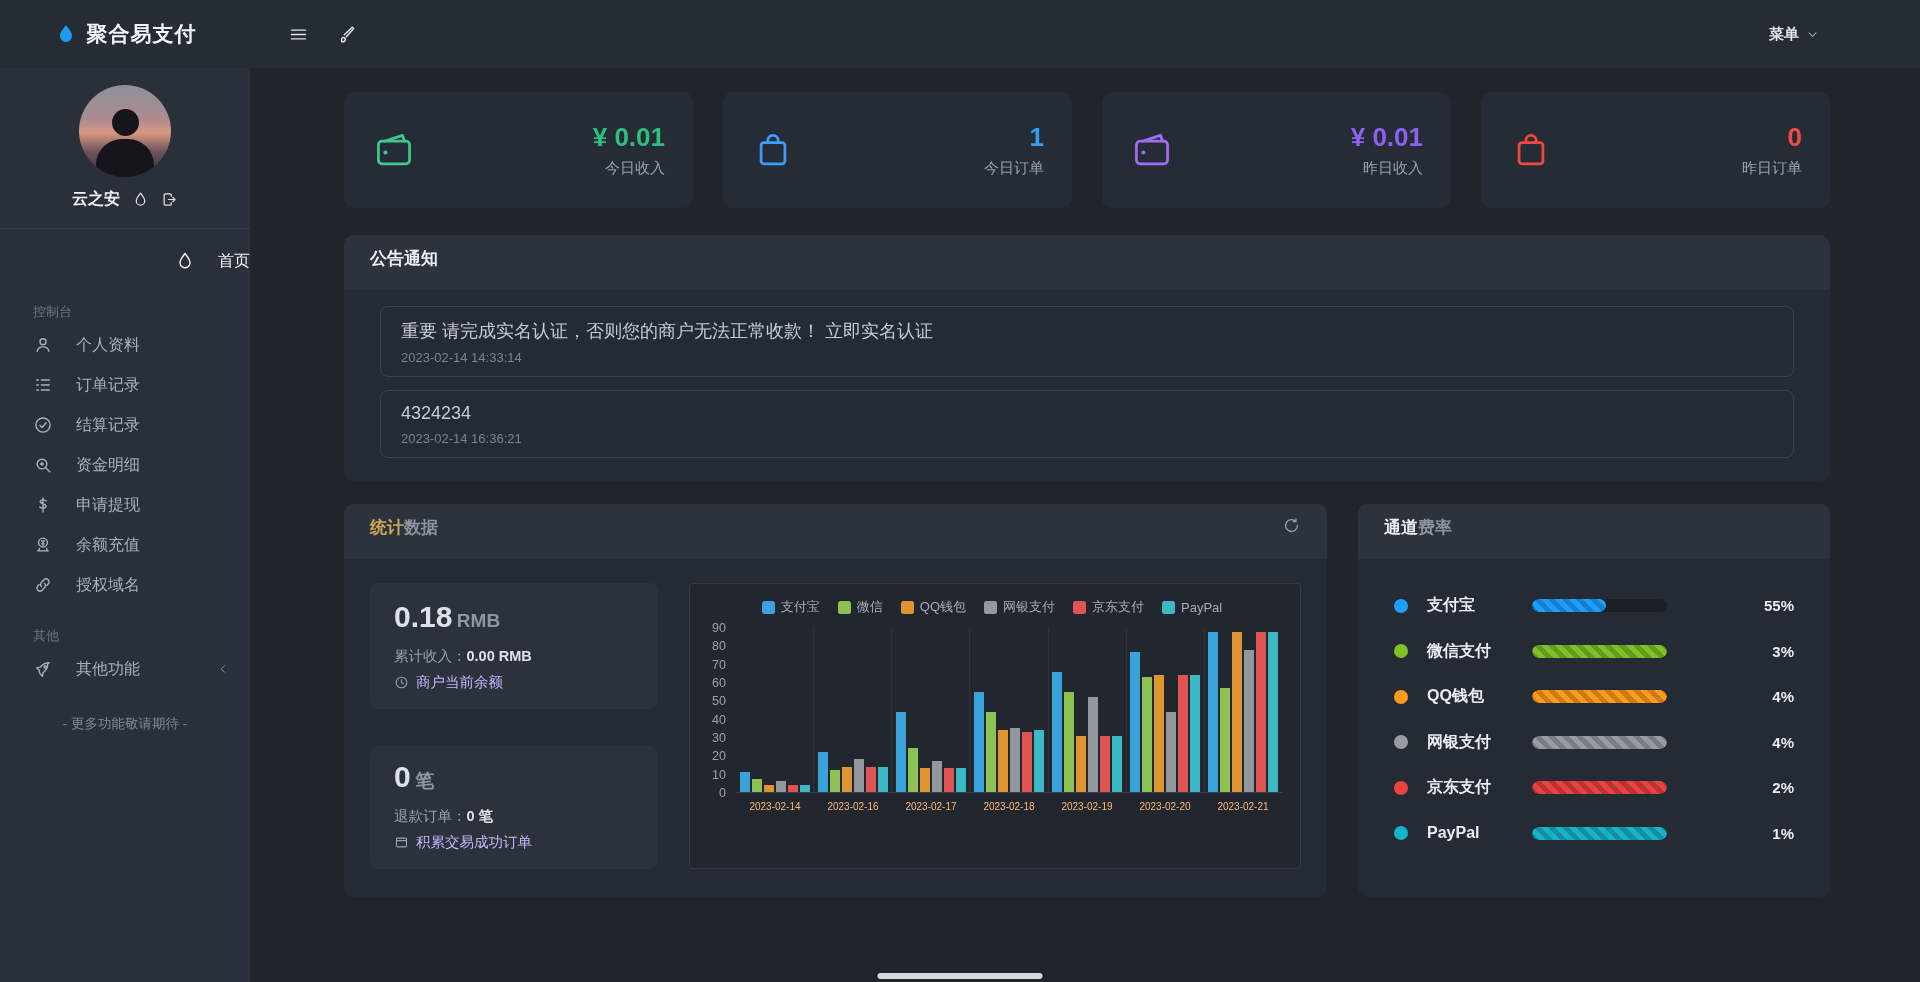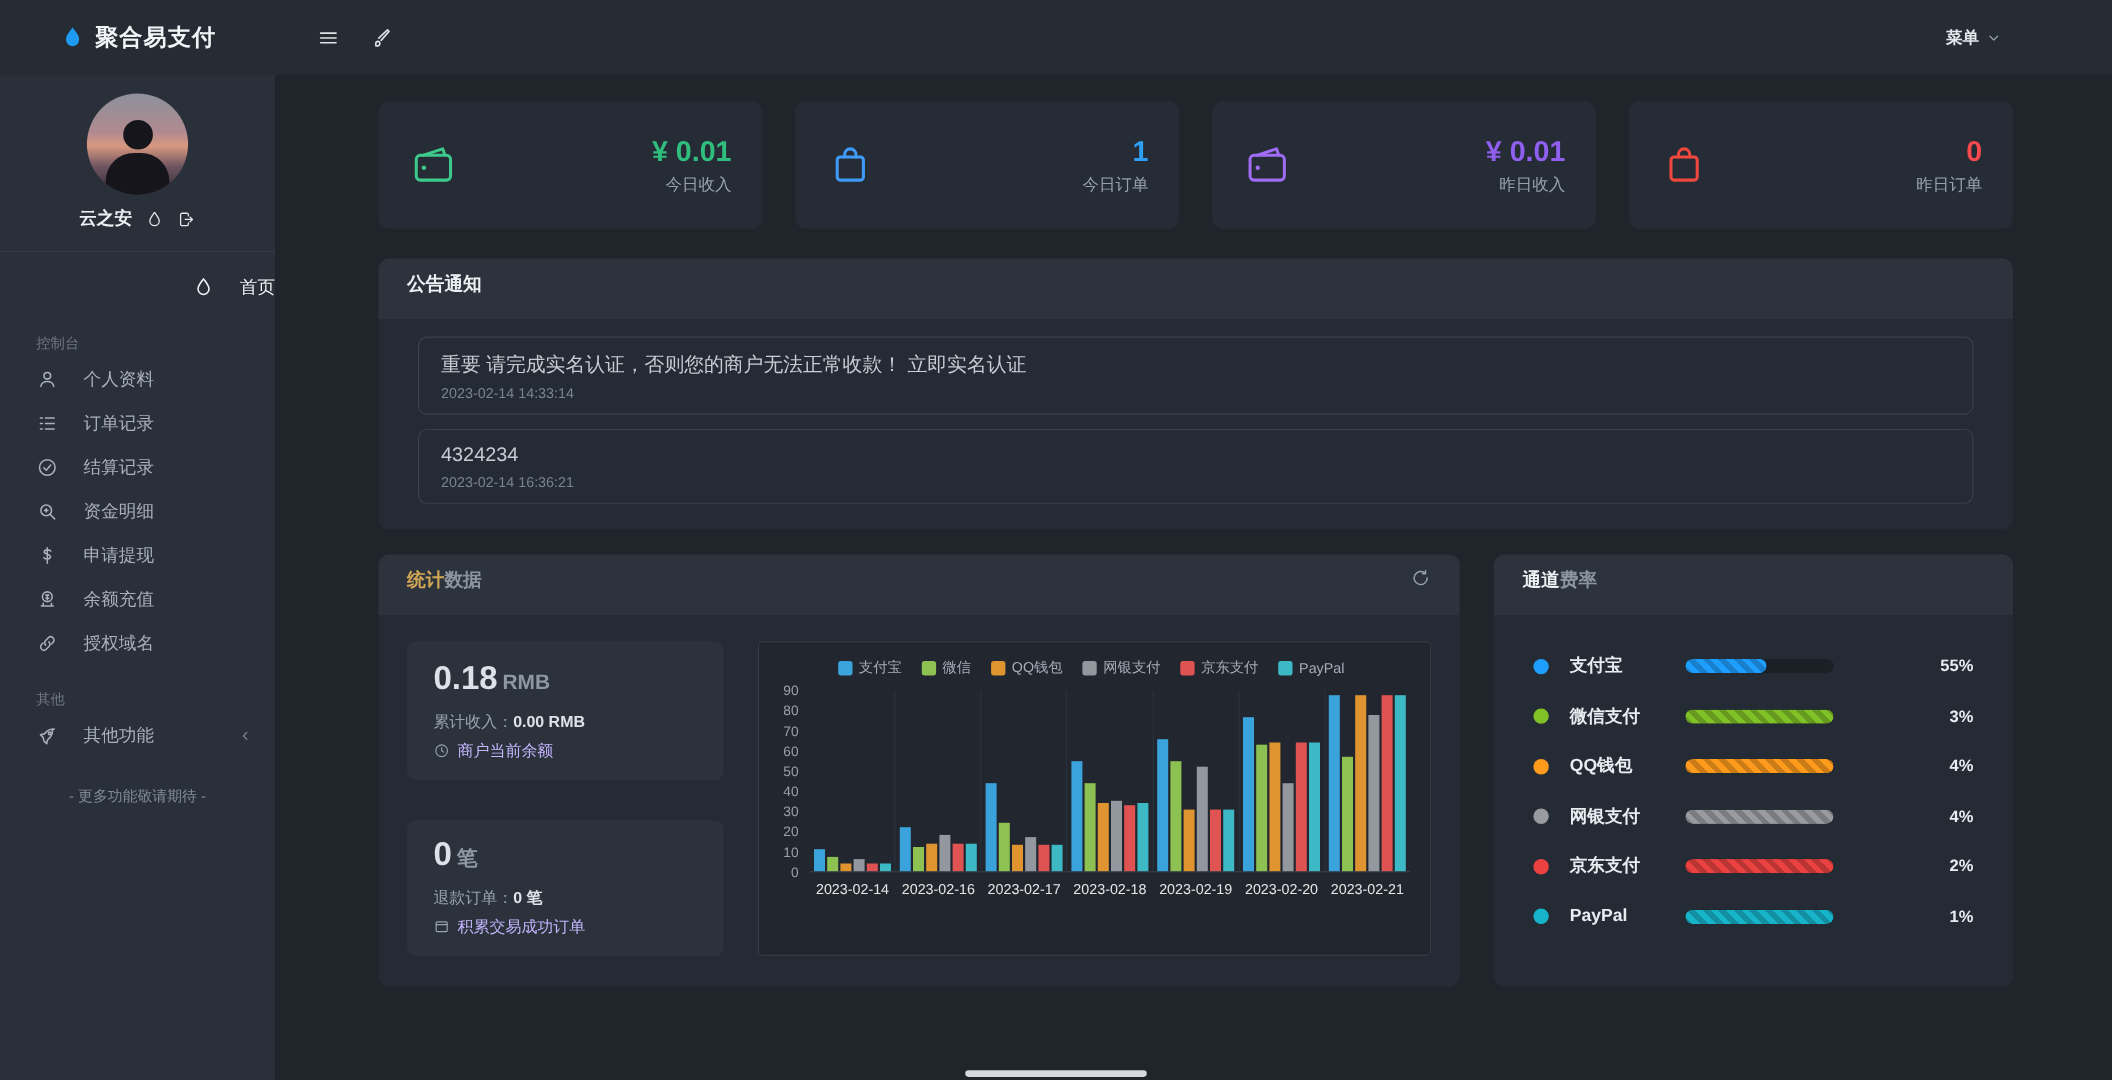--- a/index.html
+++ b/index.html
@@ -78,21 +78,21 @@
   .legend { display:flex; justify-content:center; gap:18px; font-size:13px; color:#a6adb8; margin-bottom:12px; }
   .legend-item { display:flex; align-items:center; gap:6px; cursor:pointer; }
   .legend-swatch { width:13px; height:13px; border-radius:2.5px; }
   .chart-area { display:flex; height:165px; }
   .y-axis { width:34px; position:relative; font-size:12.5px; color:#9aa1ab; }
   .y-tick { position:absolute; right:10px; transform:translateY(50%); }
   .plot { flex:1; display:flex; border-bottom:1px solid #3a424d; }
   .group { flex:1; display:flex; align-items:flex-end; justify-content:center; }
   .group + .group { border-left:1px solid #2b323c; }
   .bar { width:10px; margin:0 1px; }
-  .x-row { display:flex; padding-left:34px; margin-top:8px; font-size:13px; color:#e5e5e5; }
+  .x-row { display:flex; padding-left:34px; margin-top:8px; font-size:10px; color:#fdba74; }
   .x-label { flex:1; text-align:center; }
 
   .channel-panel { width:472px; }
   .chan-body { padding:24px 36px 0; }
   .chan-row { height:45.5px; display:flex; align-items:center; }
   .chan-dot { width:14px; height:14px; border-radius:50%; }
   .chan-name { margin-left:19px; width:105px; font-size:16px; font-weight:bold; color:#e9edf1; }
   .chan-track { width:135px; height:13px; border-radius:7px; background:#1a2026; overflow:hidden; }
   .chan-fill { height:100%; border-radius:7px;
     background-image:repeating-linear-gradient(45deg, rgba(0,0,0,.2) 0 5px, rgba(0,0,0,0) 5px 10px); }

